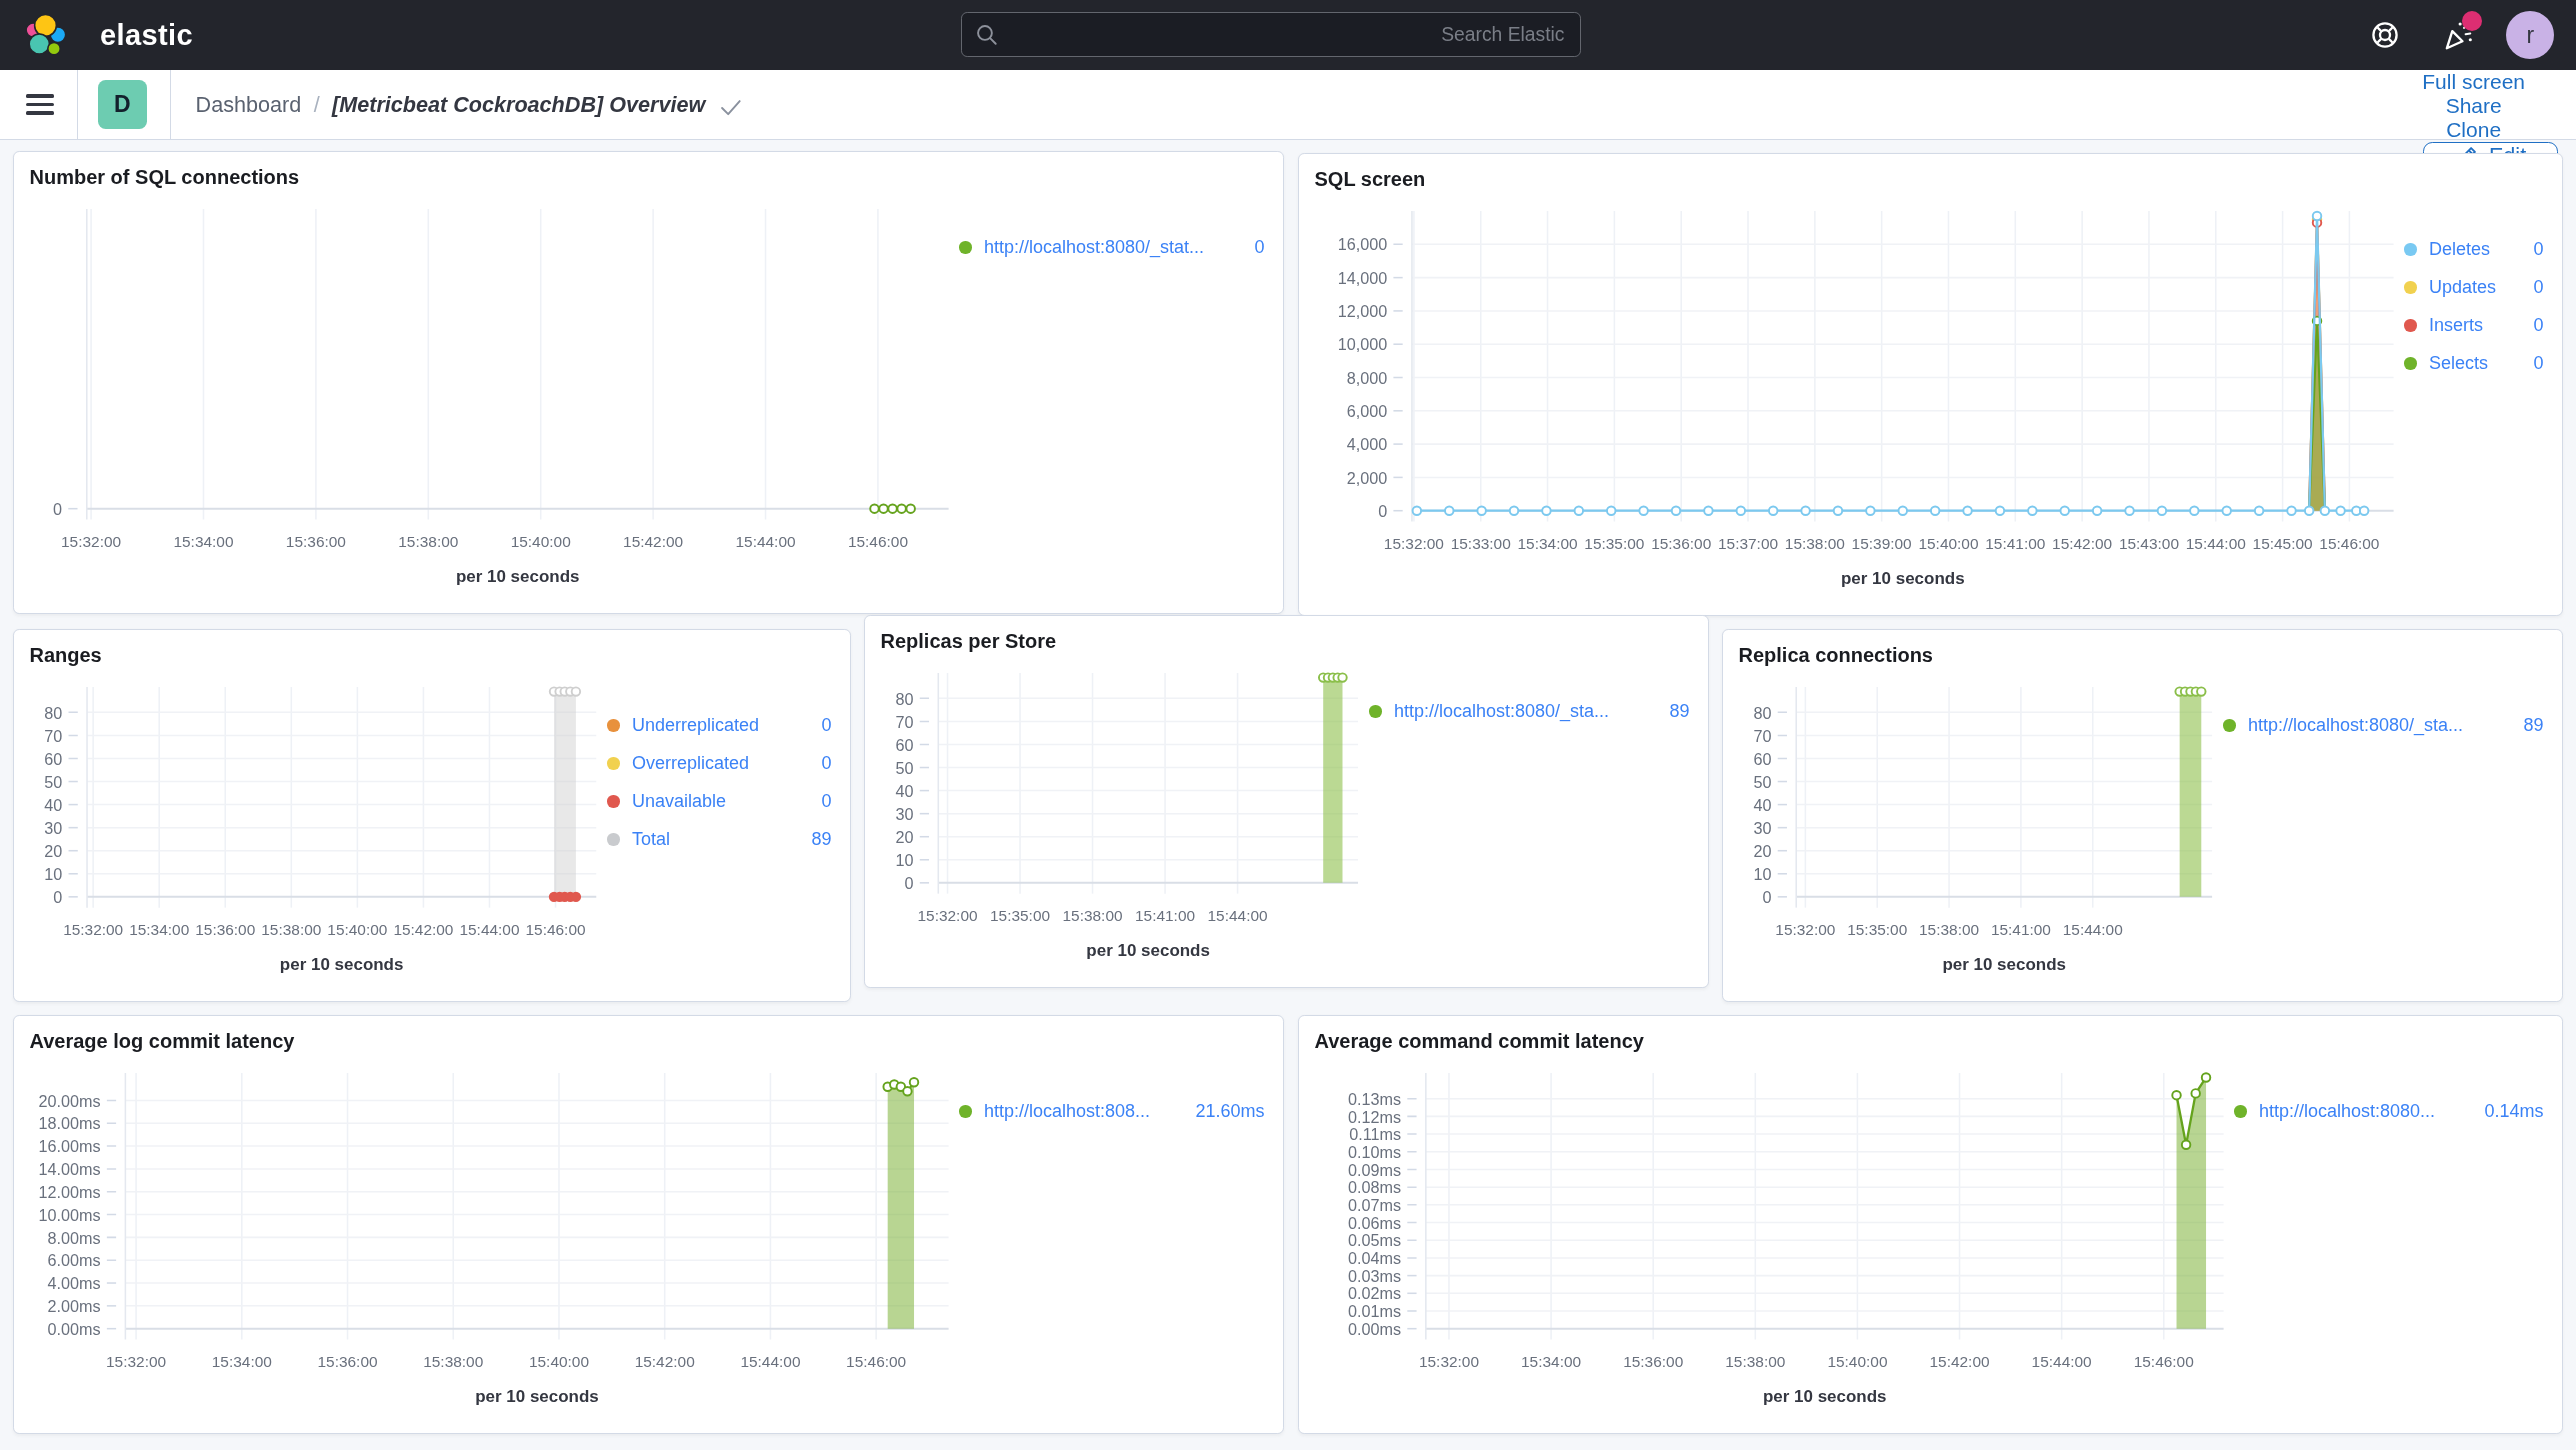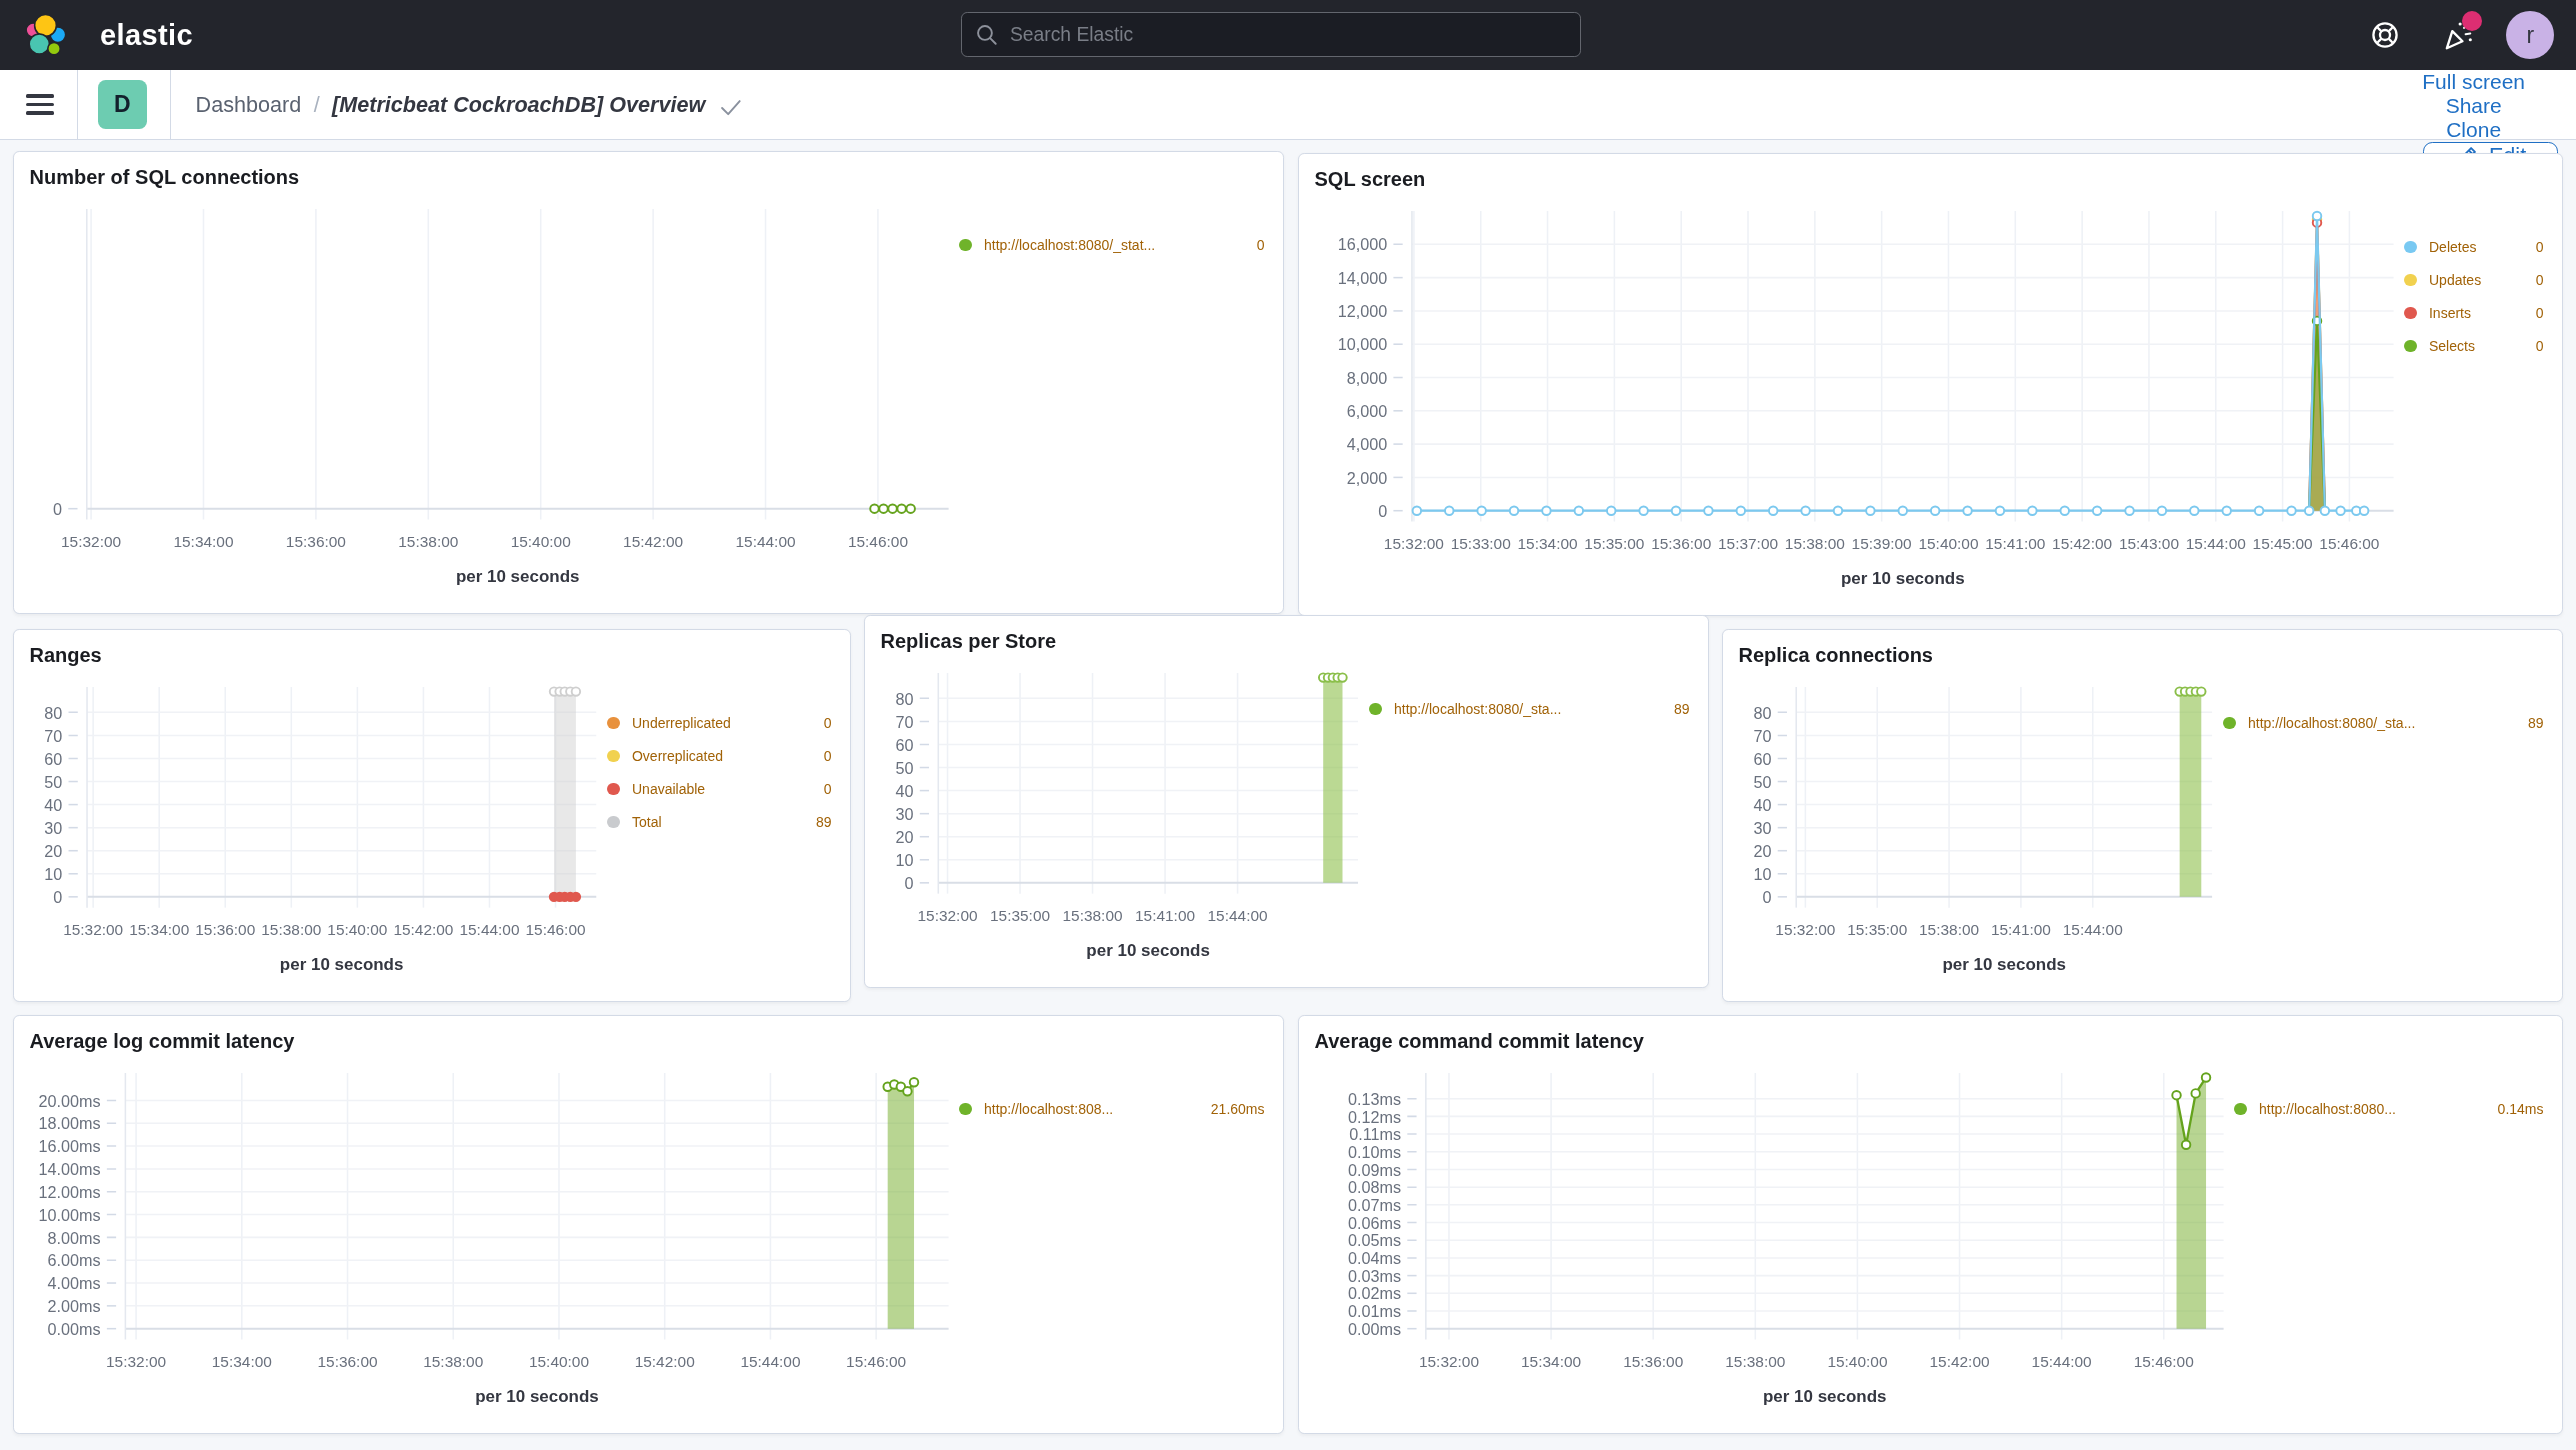--- a/index.html
+++ b/index.html
@@ -7,21 +7,21 @@
     font-family:"Liberation Sans","DejaVu Sans",sans-serif; background:#f5f7fa; }
 
   
   .navbar { position:absolute; left:0; top:0; width:2576px; height:70px;
     background:#23252c; display:flex; align-items:center; }
   .brand { display:flex; align-items:center; gap:32px; margin-left:23px; cursor:pointer; }
   .brand-text { color:#ffffff; font-size:29px; font-weight:600; letter-spacing:0.4px; }
   .search-wrap { position:absolute; left:961px; top:12.4px; width:620px; height:45px; }
   .search-input { width:100%; height:100%; background:#1b1d24; border:0.8px solid #63666e;
     border-radius:6.2px; color:#dfe5ef; font-size:19.3px; padding:0 15.5px 0 48px; outline:none;
-    font-family:"Liberation Sans",sans-serif; }
+    font-family:"Liberation Sans",sans-serif;text-align:right; }
   .search-input::placeholder { color:#7a7e87; }
   .search-ico { position:absolute; left:14px; top:10.8px; }
   .nav-right { position:absolute; right:0; top:0; height:70px; display:flex; align-items:center; }
   .nav-ico { width:46px; height:46px; display:flex; align-items:center; justify-content:center;
     cursor:pointer; position:relative; margin-right:26px; }
   .alert-dot { position:absolute; right:-1.5px; top:-1.5px; width:20px; height:20px;
     border-radius:50%; background:#dd2e72; }
   .avatar { width:48px; height:48px; border-radius:50%; background:#c9b2e6; color:#343741;
     font-size:23px; display:flex; align-items:center; justify-content:center;
     margin-right:21.6px; cursor:pointer; }
@@ -49,22 +49,22 @@
 
   
   #dashboard { position:absolute; left:0; top:139px; width:2576px; height:1312px; }
   .panel { position:absolute; background:#fff; border:0.8px solid #d3dae6; border-radius:6.2px;
     box-shadow:0 1.5px 3.1px rgba(52,55,65,.05); overflow:hidden; }
   .panel-title { font-size:20px; font-weight:700; color:#1a1c21; margin:14px 15.5px 3.1px; }
   .panel-body { display:flex; height:calc(100% - 40px); padding:0 10.8px; }
   .chart { flex:1 1 auto; height:100%; min-width:0; }
   svg text { font-family:"Liberation Sans","DejaVu Sans",sans-serif; }
   .legend { flex:none; padding-top:45px; padding-right:7.7px; }
-  .lg-row { display:flex; align-items:center; margin-bottom:17px; font-size:14px;
-    color:#a16207; cursor:pointer; }
+  .lg-row { display:flex; align-items:center; margin-bottom:17px; font-size:18px;
+    color:#3b82f6; cursor:pointer; }
   .lg-dot { width:12.4px; height:12.4px; border-radius:50%; margin-right:12.4px; flex:none; }
   .lg-label { flex:1 1 auto; white-space:nowrap; overflow:hidden; }
   .lg-val { margin-left:14px; text-align:right; white-space:nowrap; }
 </style>
 </head>
 <body>
 
 <div class="navbar">
   <div class="brand">
     <svg width="45" height="45" viewBox="0 0 58 58">

